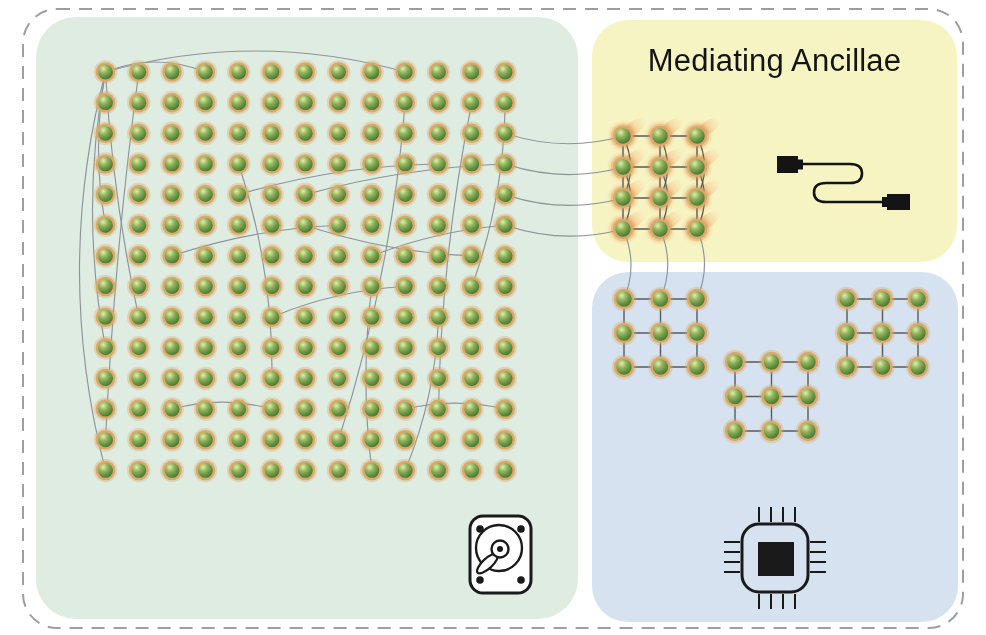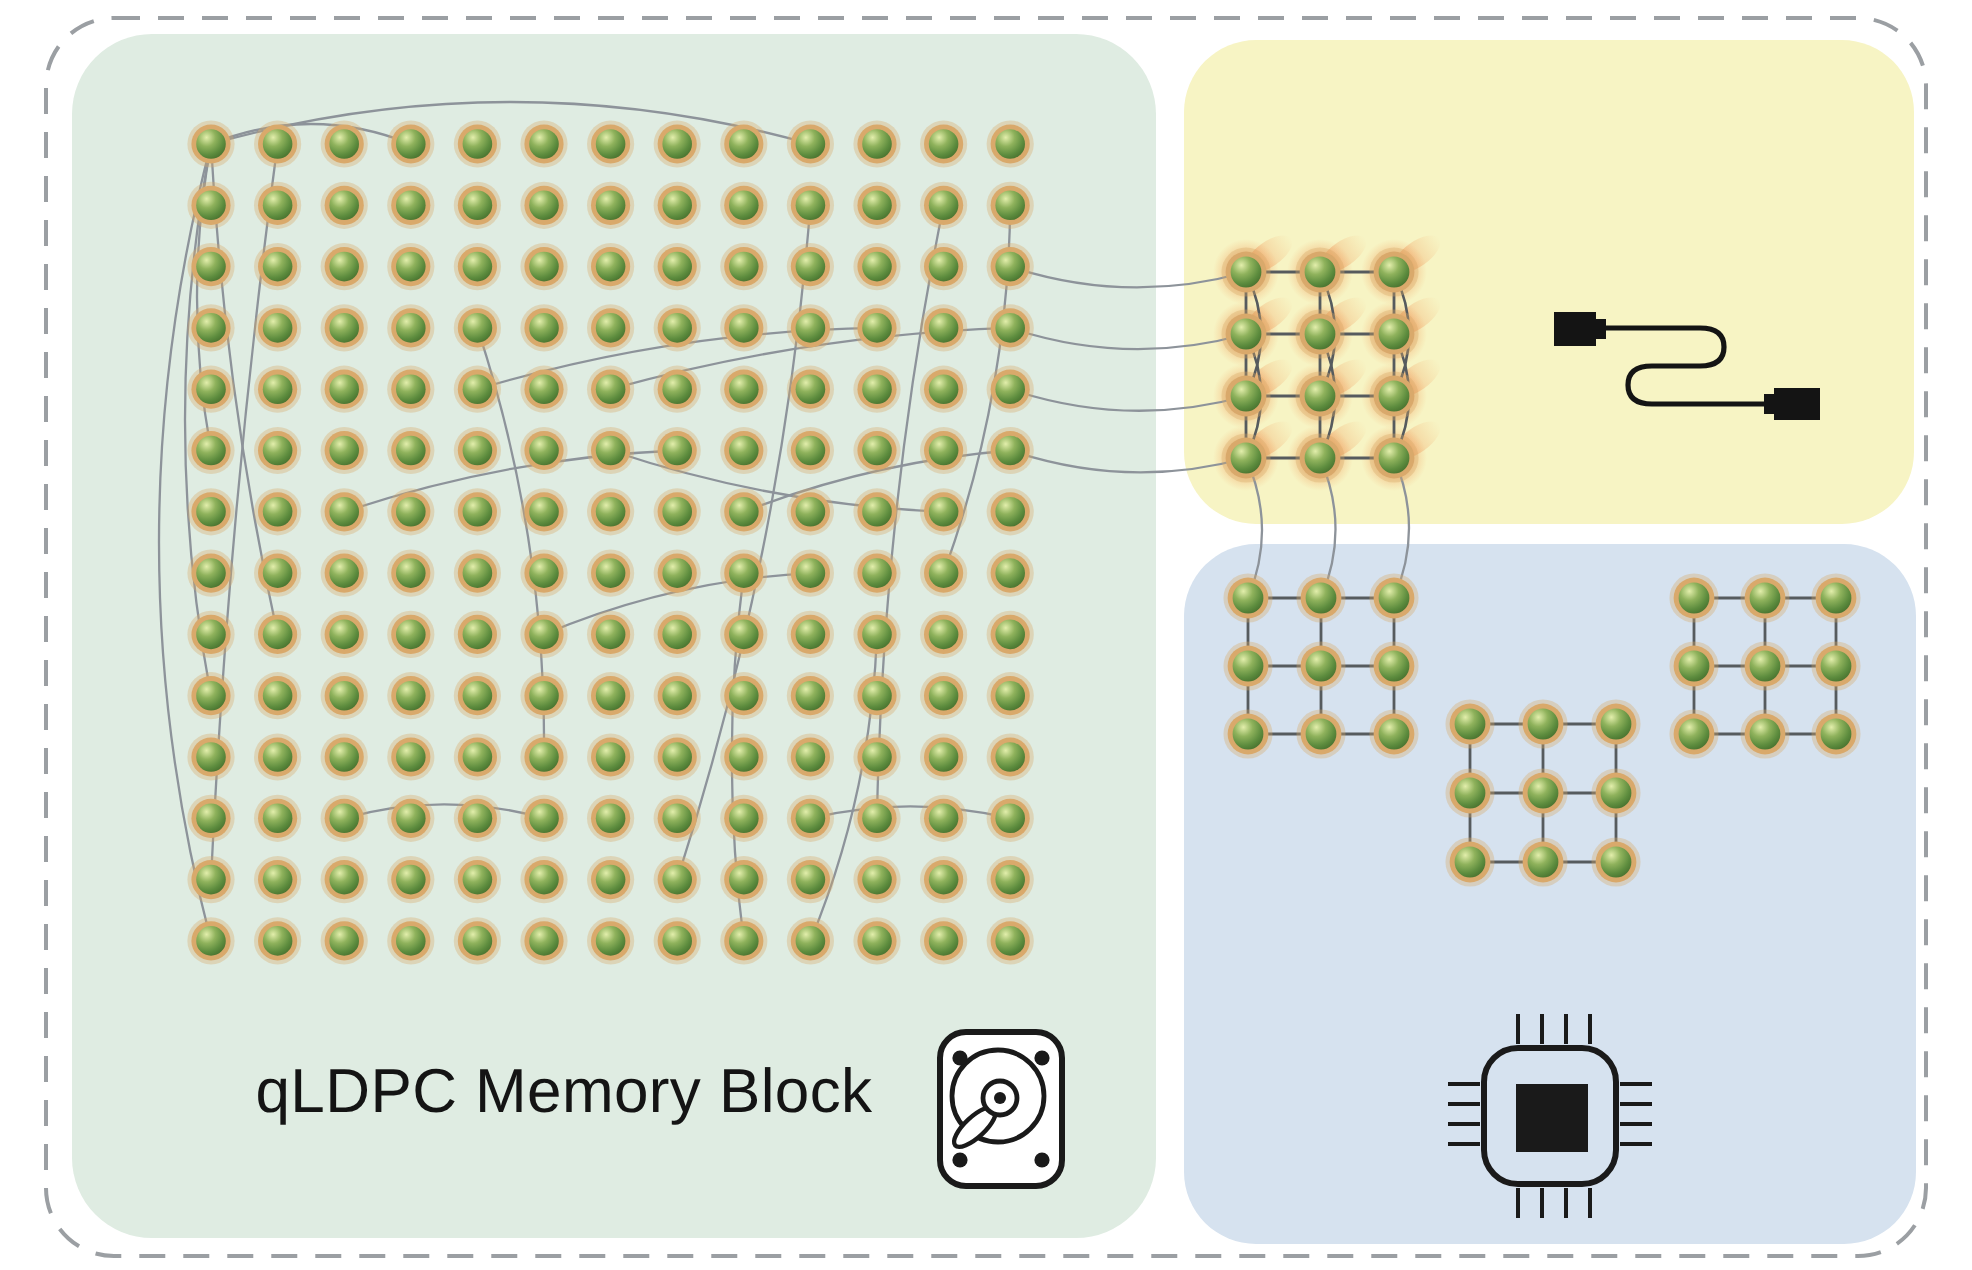--- a/index.html
+++ b/index.html
@@ -872,15 +872,15 @@
         <line x1="810" y1="542" x2="826" y2="542"></line>
           <line x1="810" y1="552" x2="826" y2="552"></line>
         <line x1="810" y1="562" x2="826" y2="562"></line>
           <line x1="810" y1="572" x2="826" y2="572"></line>
       </g>
       <rect x="742" y="524" width="66" height="68" rx="17" fill="none" stroke-width="3"></rect>
       <rect x="758" y="542" width="36" height="34" fill="#1a1a1a" stroke="none"></rect>
     </g>
   </svg>
 
-  <div class="panel-label label-memory">qLDPC Memory Block</div>
+  <div class="panel-label label-ancillae">Mediating Ancillae</div>
 
 </div>
 
 </body></html>

